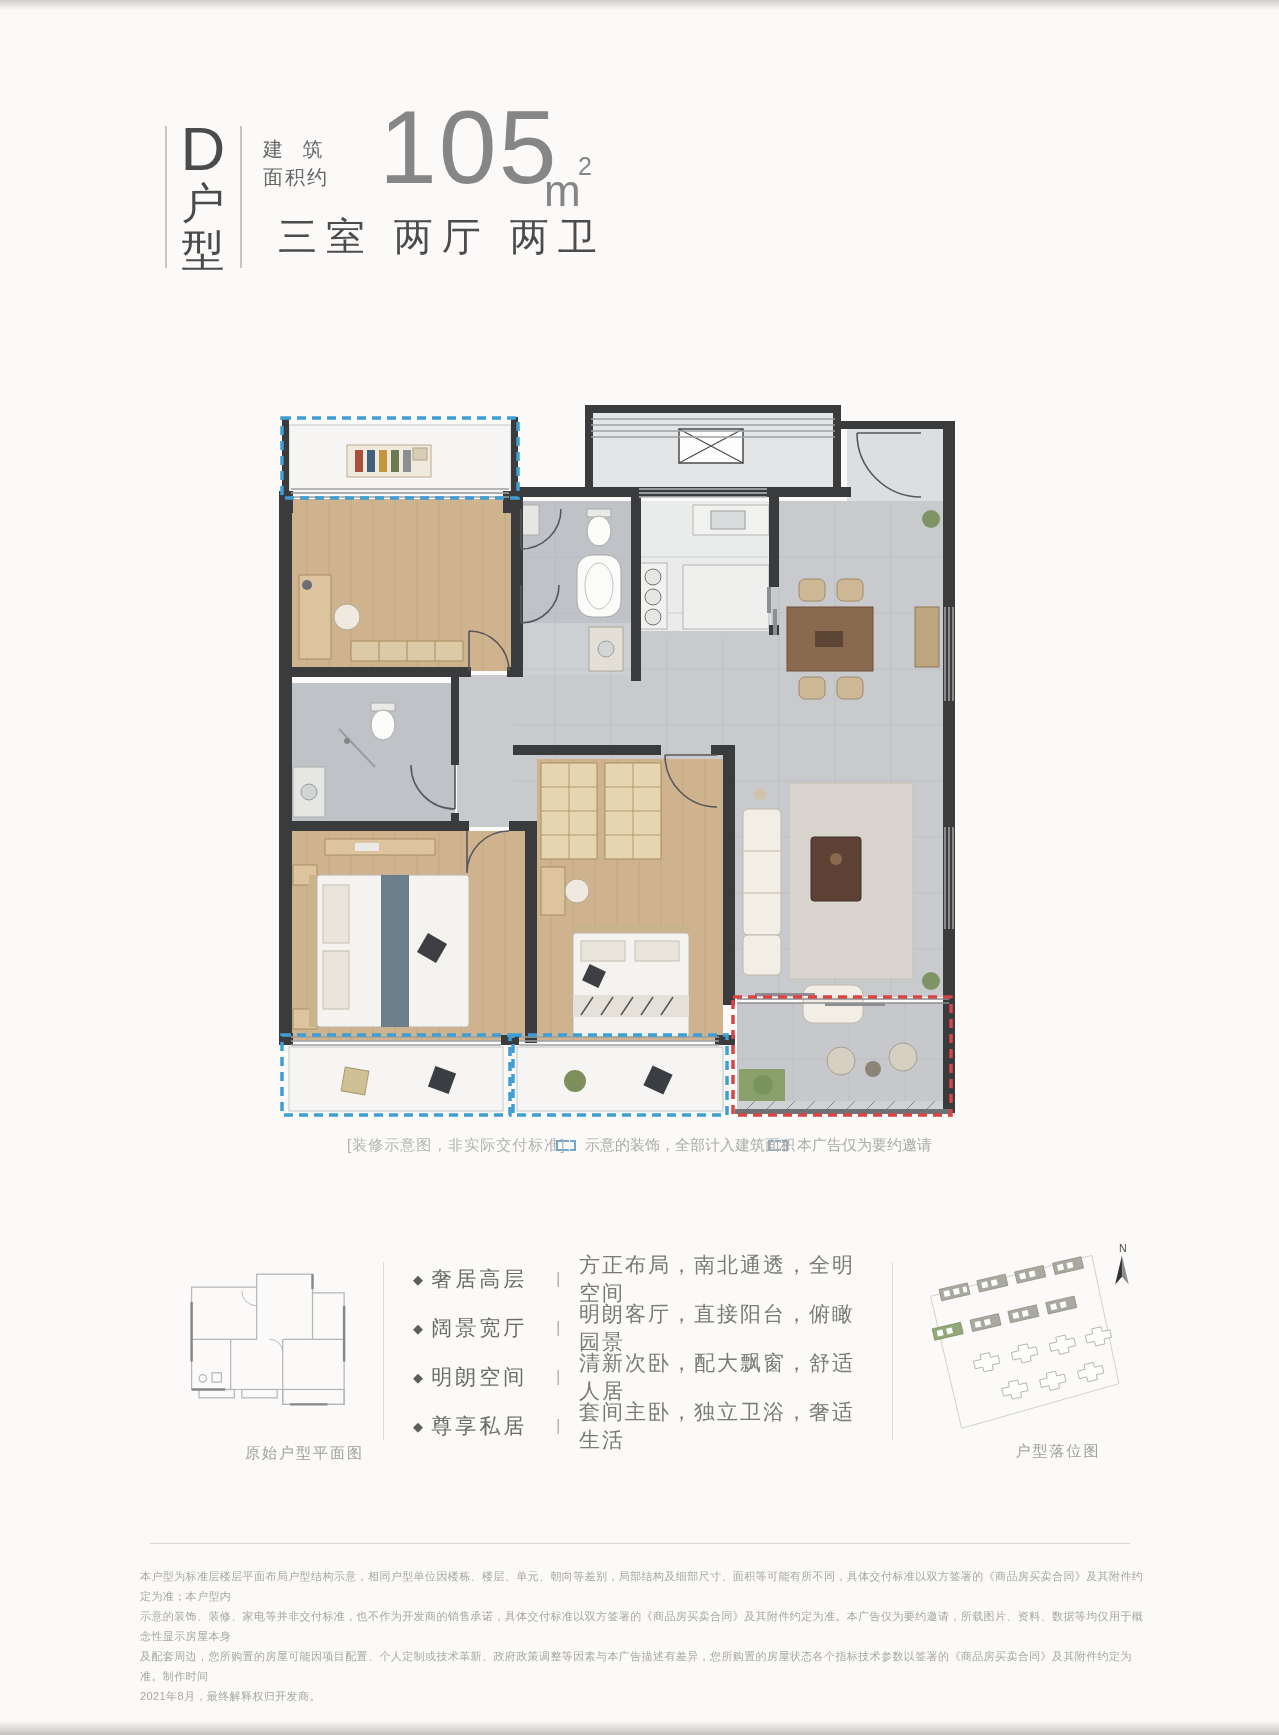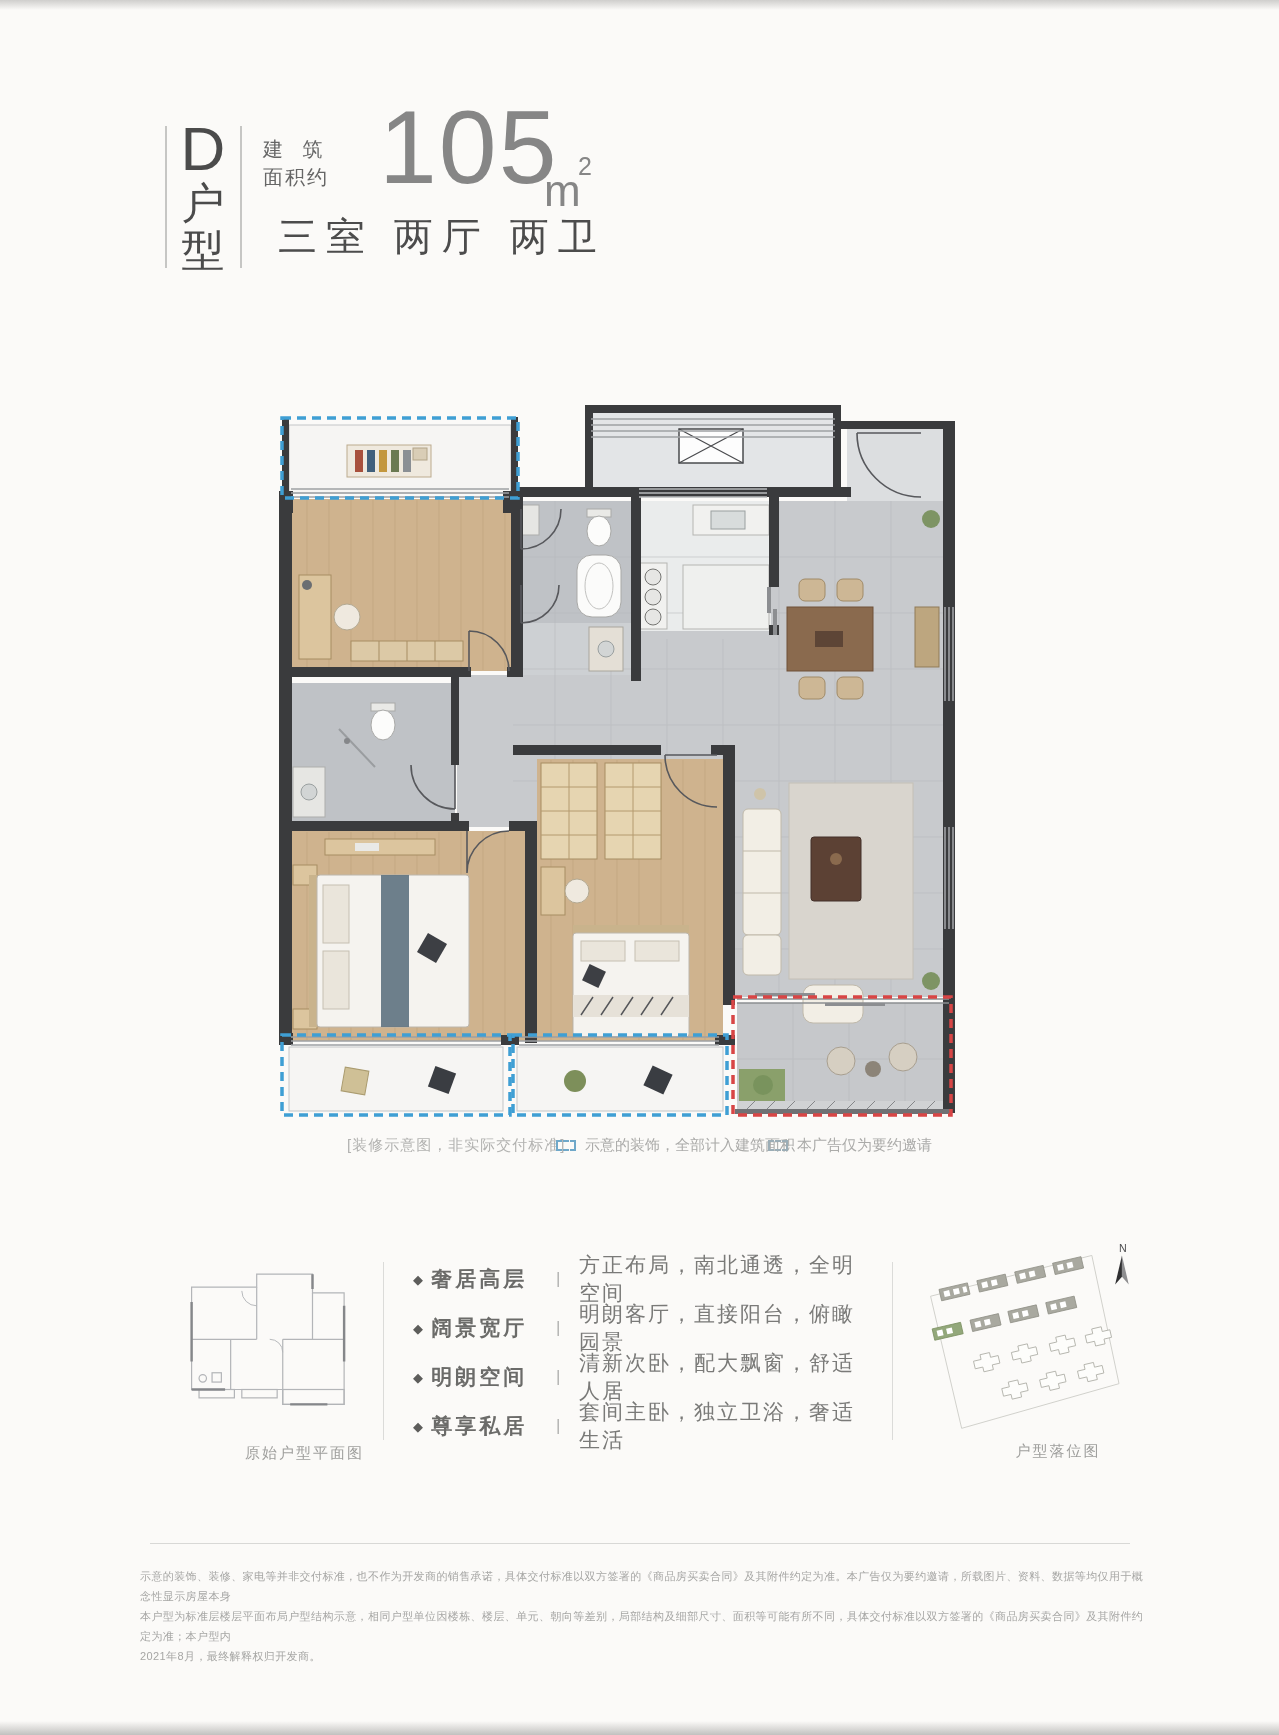--- a/index.html
+++ b/index.html
@@ -35,21 +35,21 @@
   .dash-gray{border-color:#9badb6;}
   
   .orig-plan{position:absolute;left:168px;top:1250px;width:196px;height:186px;}
   .orig-label{position:absolute;left:168px;top:1444px;width:196px;text-align:right;
         font-size:15px;color:#9e9e9c;letter-spacing:2px;}
   .vline{position:absolute;width:1px;background:#dbdbd9;top:1262px;height:178px;}
   .v1{left:383px;} .v2{left:892px;}
   .features{position:absolute;left:413px;top:1268px;width:460px;}
   .feat-row{display:flex;align-items:center;height:22px;margin-bottom:27px;font-size:21px;}
   .feat-bullet{width:20px;color:#5d5d5b;font-size:13px;}
-  .feat-title{width:116px;color:#6b6b69;letter-spacing:3px;font-weight:bold;}
+  .feat-title{width:116px;color:#6b6b69;letter-spacing:3px;}
   .feat-sep{width:46px;text-align:center;color:#b0b0ae;font-size:17px;}
   .feat-desc{color:#7a7a78;letter-spacing:2px;}
   .site-plan{position:absolute;left:898px;top:1236px;width:240px;height:204px;}
   .site-label{position:absolute;left:978px;top:1442px;width:160px;text-align:center;
         font-size:15px;color:#9e9e9c;letter-spacing:2px;}
   
   .hline{position:absolute;left:150px;top:1543px;width:980px;height:1px;background:#d8d8d6;}
   .disclaimer{position:absolute;left:140px;top:1566px;width:1004px;font-size:11px;
         color:#a6a6a4;line-height:20px;letter-spacing:0.4px;}
 </style>
@@ -406,19 +406,20 @@
         <text x="224" y="16" font-size="11" fill="#4e4e50" font-family="Liberation Sans, sans-serif">N</text>
         <polygon points="227,20 227,42 220,50" fill="#2f2f31"></polygon>
         <polygon points="227,20 227,42 234,50" fill="#8e8e90"></polygon>
       </g>
     </svg>
   </div>
   <div class="site-label">户型落位图</div>
 
   <div class="hline"></div>
   <div class="disclaimer">
+    <div>本户型为标准层楼层平面布局户型结构示意，相同户型单位因楼栋、楼层、单元、朝向等差别，局部结构及细部尺寸、面积等可能有所不同，具体交付标准以双方签署的《商品房买卖合同》及其附件约定为准；本户型内</div>
     <div>示意的装饰、装修、家电等并非交付标准，也不作为开发商的销售承诺，具体交付标准以双方签署的《商品房买卖合同》及其附件约定为准。本广告仅为要约邀请，所载图片、资料、数据等均仅用于概念性显示房屋本身</div>
-    <div>本户型为标准层楼层平面布局户型结构示意，相同户型单位因楼栋、楼层、单元、朝向等差别，局部结构及细部尺寸、面积等可能有所不同，具体交付标准以双方签署的《商品房买卖合同》及其附件约定为准；本户型内</div>
+    <div>及配套周边，您所购置的房屋可能因项目配置、个人定制或技术革新、政府政策调整等因素与本广告描述有差异，您所购置的房屋状态各个指标技术参数以签署的《商品房买卖合同》及其附件约定为准。制作时间</div>
     <div>2021年8月，最终解释权归开发商。</div>
   </div>
 
   <div class="edge-bottom"></div>
 </div>
 
 </body></html>

